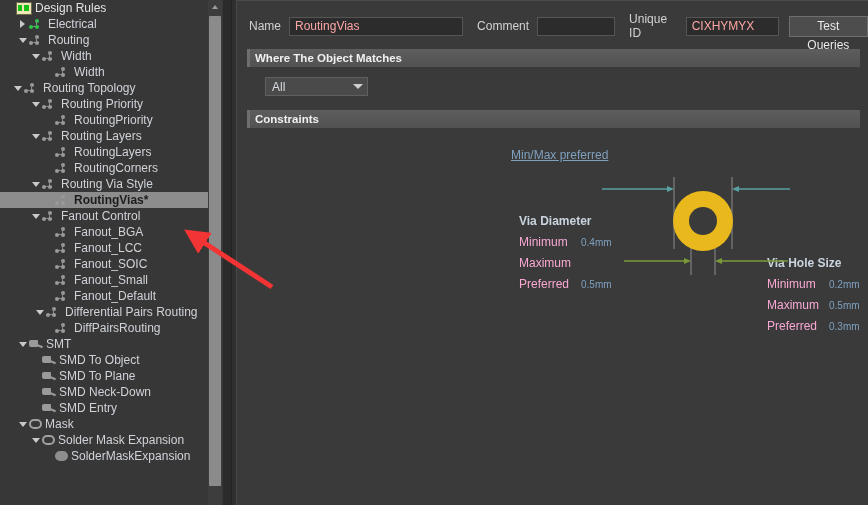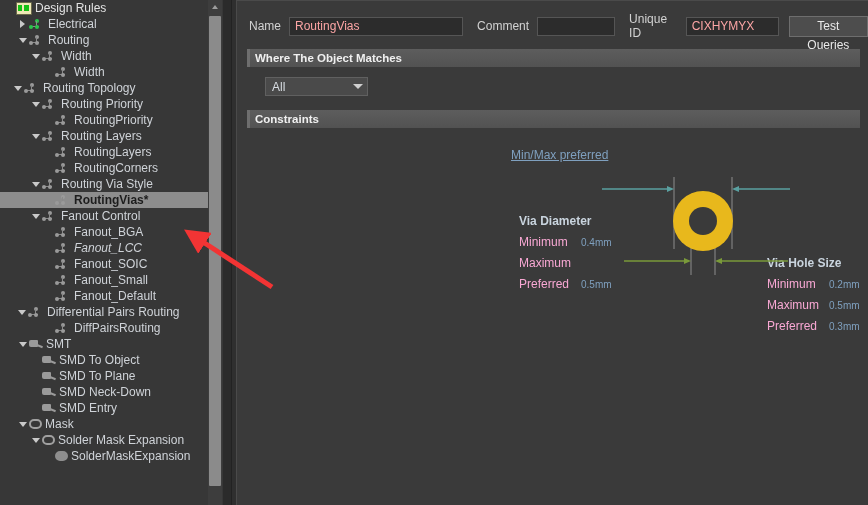--- a/index.html
+++ b/index.html
@@ -256,21 +256,21 @@
           <span class="twisty"></span>
           <span class="ic ic-net">
             <i class="d3"></i>
             <i class="bar2"></i>
             <i class="bar"></i>
             <i class="d1"></i>
             <i class="d2"></i>
           </span>
           <span class="label">Fanout_BGA</span>
         </div>
-        <div class="tree-row" style="padding-left: 43px; font-style: italic;">
+        <div class="tree-row" style="padding-left: 43px;">
           <span class="twisty"></span>
           <span class="ic ic-net">
             <i class="d3"></i>
             <i class="bar2"></i>
             <i class="bar"></i>
             <i class="d1"></i>
             <i class="d2"></i>
           </span>
           <span class="label">Fanout_LCC</span>
         </div>
@@ -300,21 +300,21 @@
           <span class="twisty"></span>
           <span class="ic ic-net">
             <i class="d3"></i>
             <i class="bar2"></i>
             <i class="bar"></i>
             <i class="d1"></i>
             <i class="d2"></i>
           </span>
           <span class="label">Fanout_Default</span>
         </div>
-        <div class="tree-row" style="padding-left: 16px;">
+        <div class="tree-row" style="padding-left: 34px;">
           <span class="twisty open"></span>
           <span class="ic ic-net">
             <i class="d3"></i>
             <i class="bar2"></i>
             <i class="bar"></i>
             <i class="d1"></i>
             <i class="d2"></i>
           </span>
           <span class="label">Differential Pairs Routing</span>
         </div>

